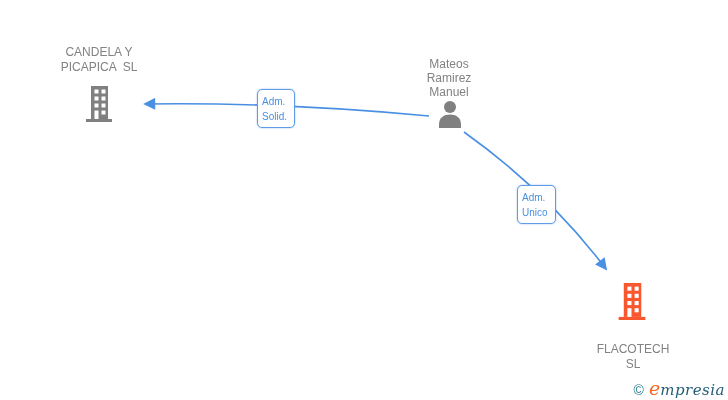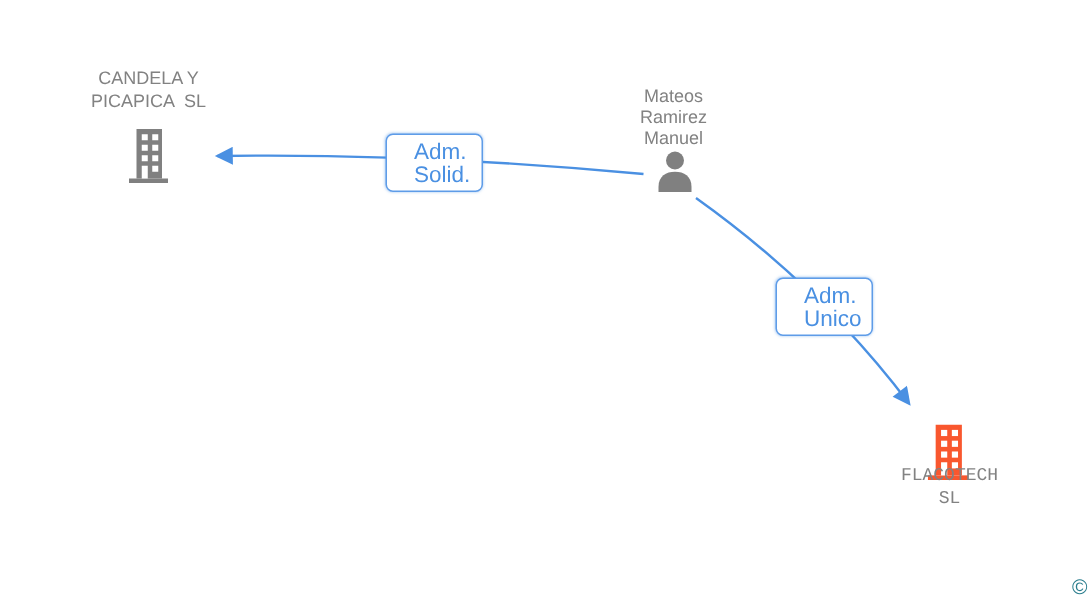--- a/index.html
+++ b/index.html
@@ -26,23 +26,23 @@
   }
   .node-label.person-name { line-height: 14px; }
   .node-icon { position: absolute; }
   .edge-label {
     position: absolute;
     background: #ffffff;
     border: 1px solid #5e9ce8;
     border-radius: 5px;
     box-shadow: 0 0 2px rgba(74,144,226,0.55);
     color: #4a90e2;
-    font-size: 15px;
+    font-size: 10px;
     line-height: 15px;
-    padding: 4px 7px 3px 18px;
+    padding: 4px 7px 3px 4px;
     white-space: pre-wrap;
     text-align: left;
   }
   .watermark {
     position: absolute;
     right: 3px;
     bottom: 1px;
     display: flex;
     align-items: baseline;
     gap: 5px;
@@ -114,26 +114,27 @@
         <rect x="10.5" y="3.5" width="4" height="4"></rect>
         <rect x="17.5" y="3.5" width="4" height="4"></rect>
         <rect x="10.5" y="10.5" width="4" height="4"></rect>
         <rect x="17.5" y="10.5" width="4" height="4"></rect>
         <rect x="10.5" y="17.5" width="4" height="4"></rect>
         <rect x="17.5" y="17.5" width="4" height="4"></rect>
         <rect x="10.5" y="24.5" width="4" height="8.5"></rect>
         <rect x="17.5" y="24.5" width="4" height="4"></rect>
       </g>
     </svg>
-    <div class="node-label" style="left:553px; top:310px; width:160px;font-family:Liberation Mono, monospace;">FLACOTECH
+    <div class="node-label" style="left:553px; top:342px; width:160px;">FLACOTECH
 SL</div>
   </div>
 
   <div class="edge-label" style="left:257px; top:89px;">Adm.
 Solid.</div>
   <div class="edge-label" style="left:517px; top:185px;">Adm.
 Unico</div>
 
   <div class="watermark">
     <span class="wm-copy">©</span>
+    <span class="wm-brand"><span class="wm-brand-e">e</span><span class="wm-brand-rest">mpresia</span></span>
   </div>
 
 </div>
 
 </body></html>

